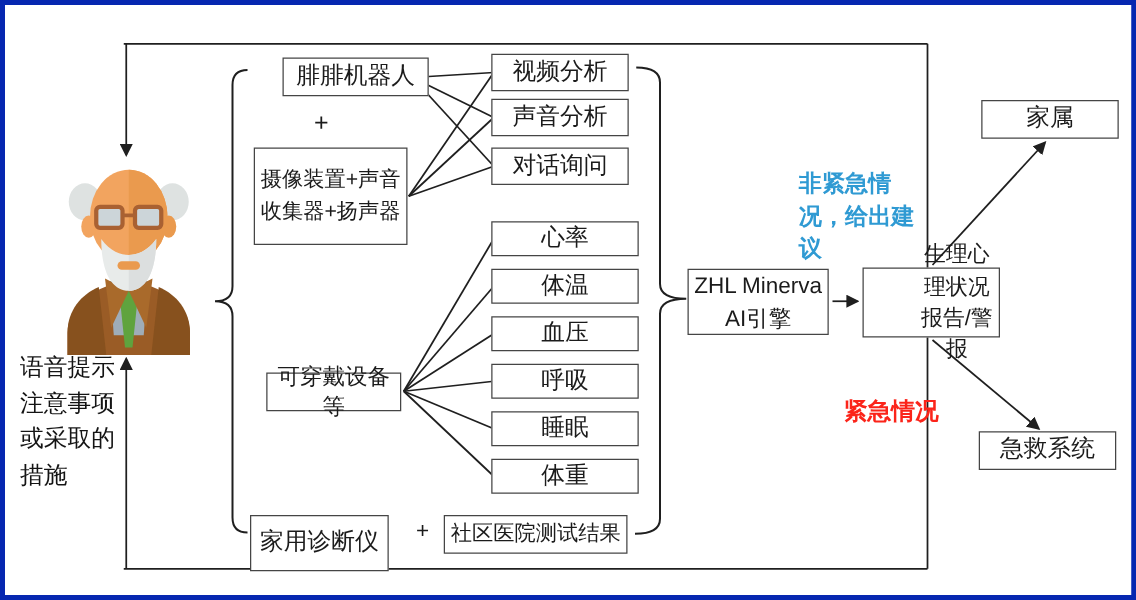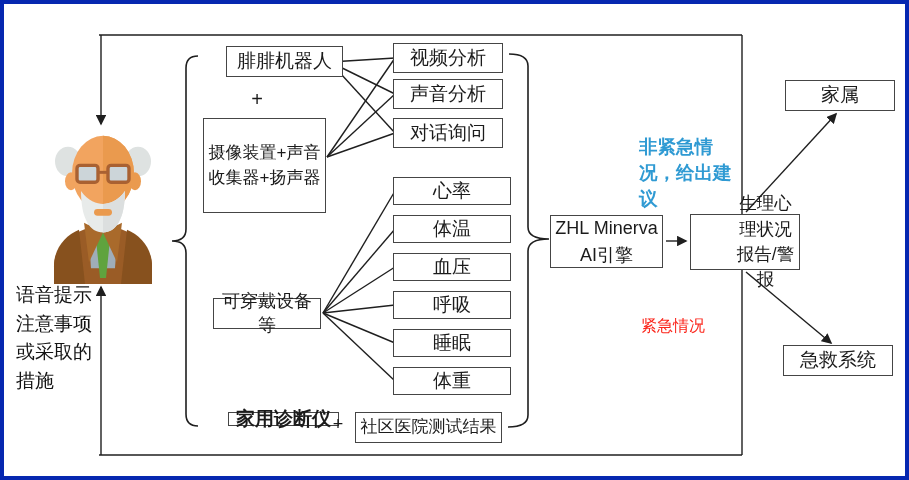--- a/index.html
+++ b/index.html
@@ -23,21 +23,21 @@
   }
   .free-label{position:absolute;z-index:3;}
   #voice-note{
     left:16px;top:281px;width:90px;font-size:19px;line-height:28.5px;color:#141414;
   }
   #non-urgent-label{
     left:639px;top:134px;width:106px;font-size:18.5px;line-height:26px;
     font-weight:600;
   }
   #urgent-label{
-    left:641px;top:316px;width:110px;font-size:16px;font-weight:400;
+    left:641px;top:316px;width:110px;font-size:19px;font-weight:700;text-align:right;
   }
   #avatar{position:absolute;left:48px;top:118px;width:110px;height:166px;z-index:4;}
   #camera-box{letter-spacing:0;}
 </style>
 </head>
 <body>
 
 <div id="stage">
 
   <div id="blue-frame" style="border-color: rgb(6, 39, 176);"></div>
@@ -110,23 +110,23 @@
 
     <path d="M33,74 C33,102 42,116 55,116 C68,116 77,102 77,74 C70,84 61,87 55,87 C49,87 40,84 33,74 Z" fill="#e8ebea"></path>
     <path d="M55,116 C68,116 77,102 77,74 C70,84 61,87 55,87 Z" fill="#dcdfdf"></path>
     <rect x="46" y="92" width="18" height="7" rx="3.5" fill="#ea9a4e"></rect>
   </svg>
 
   <div id="voice-note" class="free-label">语音提示注意事项或采取的措施</div>
 
   <div class="dbox" style="left:212px;top:46px;width:117px;height:31px;margin-left:14px;">腓腓机器人</div>
   <div class="plus" style="left:245px;top:88px;width:24px;">+</div>
-  <div id="camera-box" class="dbox multi" style="left:203px;top:118px;width:123px;height:95px;font-size:17px;padding:0 2px;">摄像装置+声音收集器+扬声器</div>
+  <div id="camera-box" class="dbox multi" style="left:203px;top:118px;width:123px;height:78px;font-size:17px;padding:0 2px;">摄像装置+声音收集器+扬声器</div>
   <div class="dbox" style="left:213px;top:298px;width:108px;height:31px;font-size:18px;">可穿戴设备等</div>
-  <div class="dbox" style="left:228px;top:412px;width:111px;height:14px;font-weight:bold;">家用诊断仪</div>
+  <div class="dbox" style="left:200px;top:412px;width:111px;height:45px;">家用诊断仪</div>
   <div class="plus" style="left:328px;top:414px;width:20px;font-size:18px;">+</div>
   <div class="dbox" style="left:355px;top:412px;width:147px;height:31px;font-size:17px;">社区医院测试结果</div>
 
   <div class="dbox" style="left:393px;top:43px;width:110px;height:30px;">视频分析</div>
   <div class="dbox" style="left:393px;top:79px;width:110px;height:30px;">声音分析</div>
   <div class="dbox" style="left:393px;top:118px;width:110px;height:30px;">对话询问</div>
 
   <div class="dbox" style="left:393px;top:177px;width:118px;height:28px;">心率</div>
   <div class="dbox" style="left:393px;top:215px;width:118px;height:28px;">体温</div>
   <div class="dbox" style="left:393px;top:253px;width:118px;height:28px;">血压</div>

